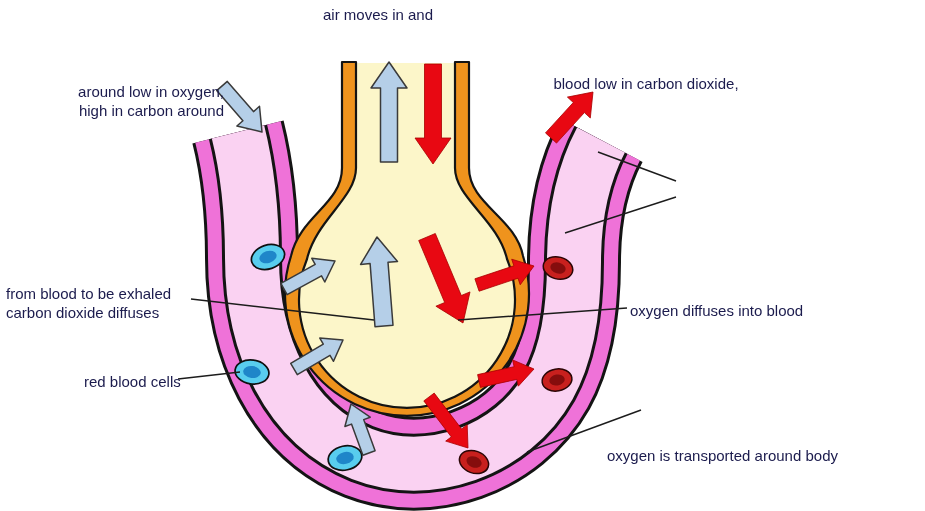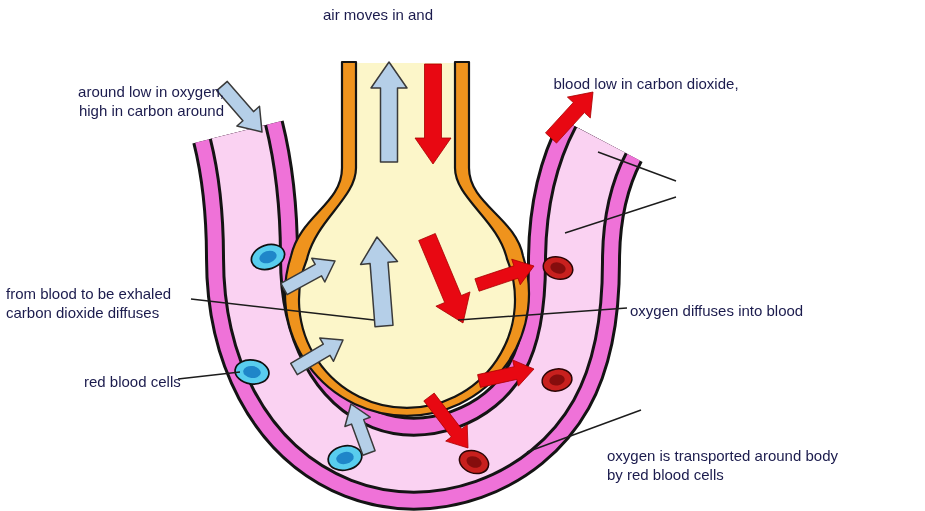--- a/index.html
+++ b/index.html
@@ -131,16 +131,15 @@
   <div class="lbl lbl-rbc">
     <div>red blood cells</div>
   </div>
 
   <div class="lbl lbl-o2">
     <div>oxygen diffuses into blood</div>
   </div>
 
   <div class="lbl lbl-transport">
     <div>oxygen is transported around body</div>
-    <div>by red blood cells</div>
   </div>
 
 </div>
 
 </body></html>

